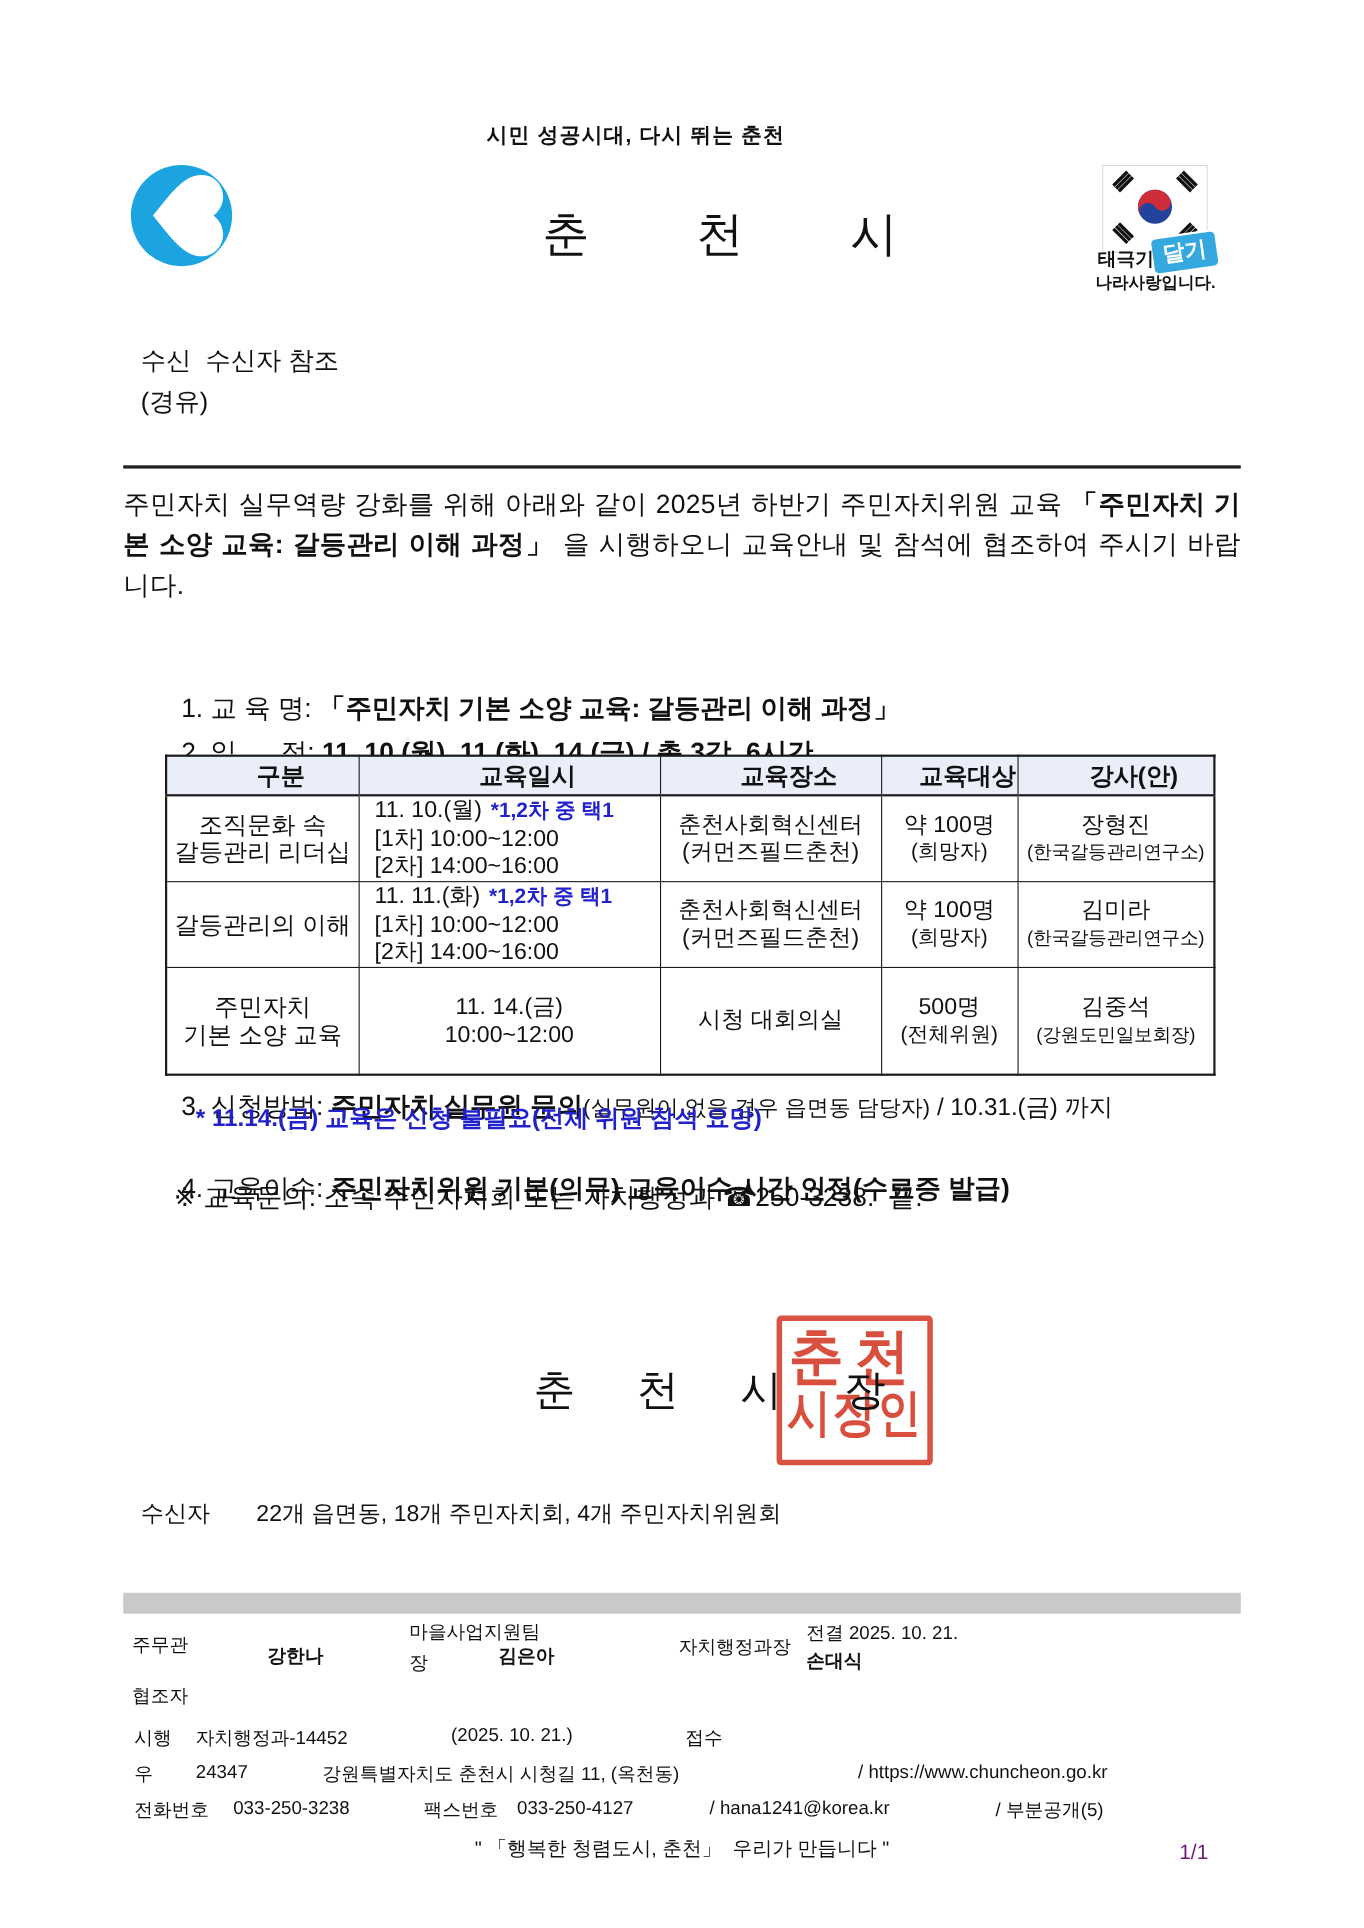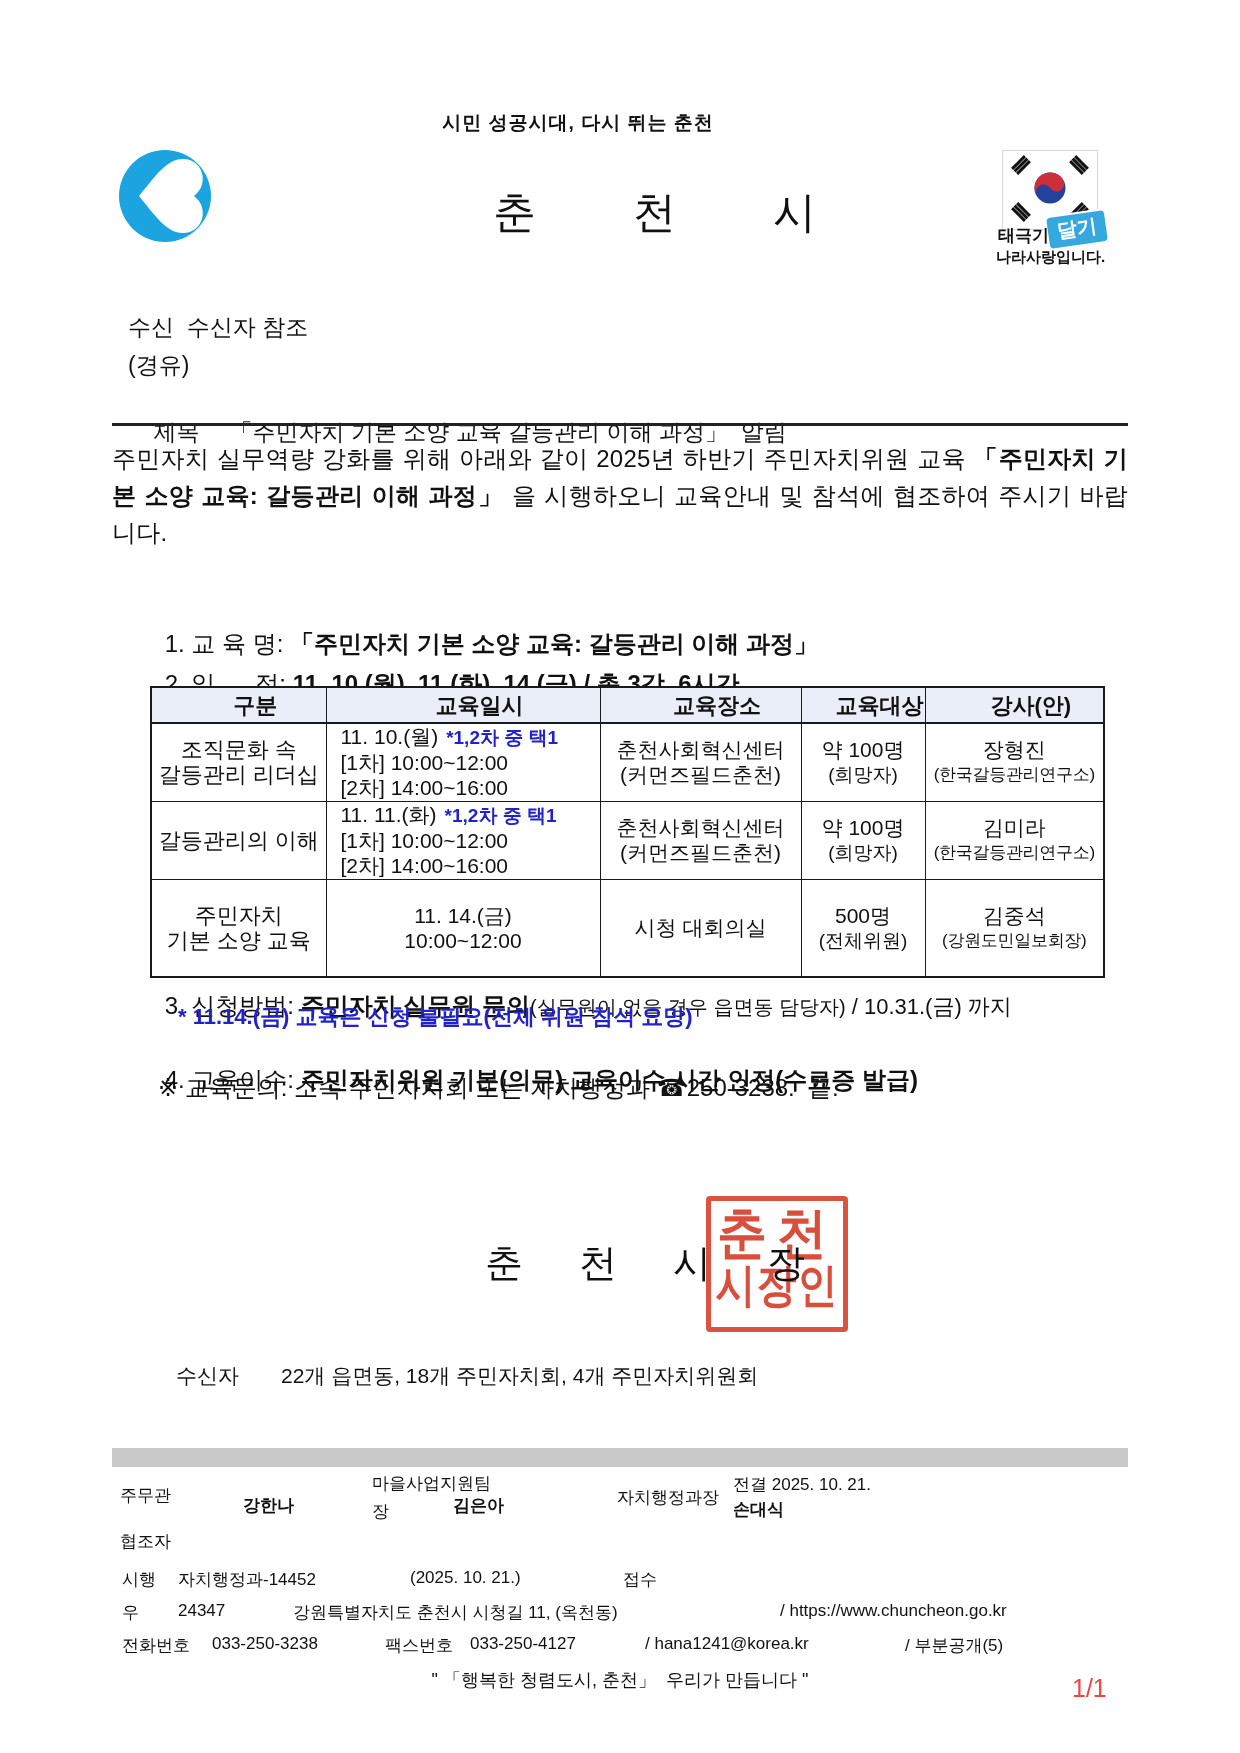--- a/index.html
+++ b/index.html
@@ -46,27 +46,27 @@
   .sub-sm{font-size:17px;letter-spacing:-.3px;}
   .line{display:block;}
   
   .mayor-title{left:485px;top:1238px;font-size:38px;font-weight:500;letter-spacing:56px;white-space:nowrap;}
   .seal{left:706px;top:1196px;width:142px;height:136px;border:5px solid rgba(213,64,44,.9);border-radius:4px;
     color:rgba(213,64,44,.92);font-weight:700;text-align:center;box-sizing:border-box;}
   .seal .s1{display:block;font-size:50px;line-height:56px;letter-spacing:10px;margin-top:4px;transform:scaleY(1.1);}
   .seal .s2{display:block;font-size:40px;line-height:48px;letter-spacing:1px;transform:scaleY(1.15);}
   
   .dist{left:128px;top:1362px;font-size:21px;}
-  .dist .lbl{margin-right:42px;margin-left:48px;}
+  .dist .lbl{margin-right:42px;}
   
   .graybar{left:112px;top:1448px;width:1016px;height:19px;background:#c9c9c9;}
   .f{position:absolute;font-size:17px;}
   .fname{font-weight:700;}
   .motto{left:0;top:1668px;width:1240px;text-align:center;font-size:18px;}
-  .pagenum{left:1072px;top:1674px;font-size:25px;color:#ef4444;}
+  .pagenum{left:1072px;top:1674px;font-size:19px;color:#701a75;}
 </style>
 </head>
 <body>
 
 <div id="page">
 
   <div class="abs slogan pre">시민 성공시대, 다시 뛰는 춘천</div>
 
   <div class="abs logo">
     <svg width="98" height="114" viewBox="0 0 98 114">
@@ -111,23 +111,20 @@
           </g>
       </g>
     </svg>
     <span class="flag-badge">달기</span>
     <span class="flag-label">태극기</span>
     <span class="flag-caption">나라사랑입니다.</span>
   </div>
 
   <div class="abs meta-line pre" style="top:312px;">수신  수신자 참조</div>
   <div class="abs meta-line pre" style="top:350px;">(경유)</div>
-  <div class="abs meta-line pre" style="top:390px;">
-    <span class="subject-label">제목</span><span>「주민자치 기본 소양 교육 갈등관리 이해 과정」  알림</span>
-  </div>
   <div class="abs rule"></div>
 
   <div class="abs body-text">
     <span class="pre">주민자치 실무역량 강화를 위해 아래와 같이 2025년 하반기 주민자치위원 교육 </span><span class="b pre">「주민자치 기본 소양 교육: 갈등관리 이해 과정」</span><span class="pre"> 을 시행하오니 교육안내 및 참석에 협조하여 주시기 바랍니다.</span>
   </div>
 
   <div class="abs item" style="top:600px;">
     <span>1. 교 육 명: </span><span class="b">「주민자치 기본 소양 교육: 갈등관리 이해 과정」</span>
   </div>
   <div class="abs item" style="top:640px;">

